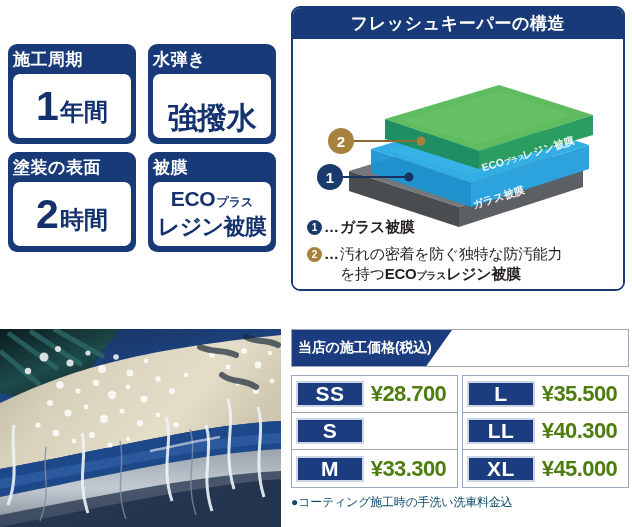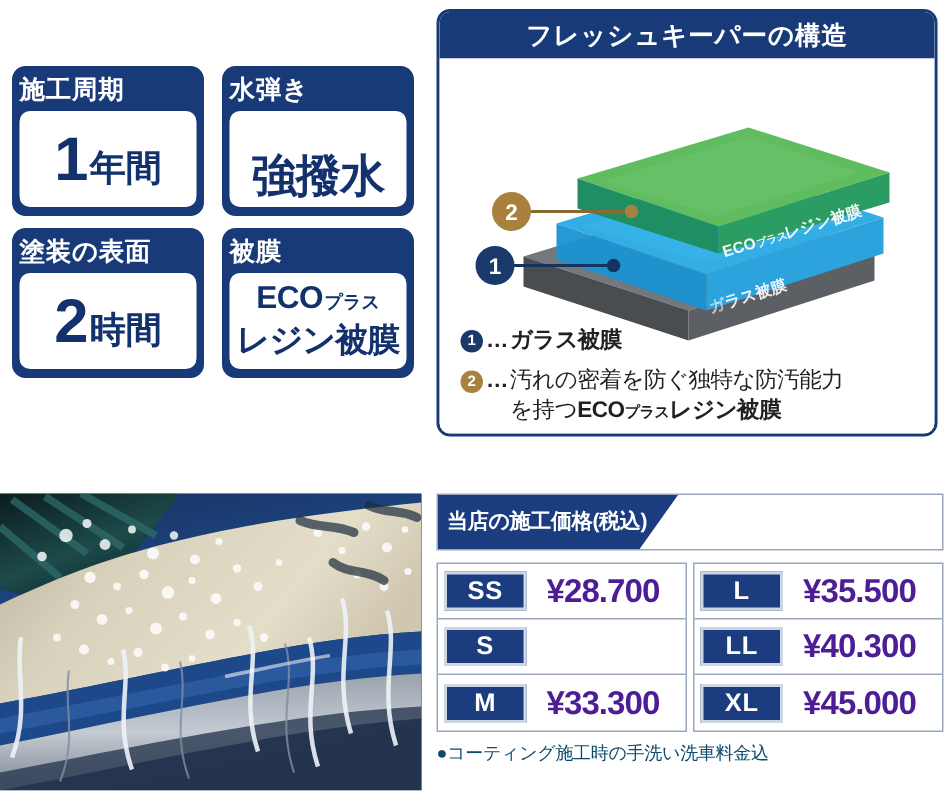--- a/index.html
+++ b/index.html
@@ -269,37 +269,37 @@
     height: 37px;
     display: flex;
     align-items: center;
     border-bottom: 1px solid #9aa7bd;
     box-sizing: border-box;
     padding: 0 4px;
   }
   .price-row:last-child { border-bottom: none; }
   .size-badge {
     flex: 0 0 auto;
-    width: 55px;
+    width: 68px;
     height: 26px;
     background: #1b3c7e;
     border: 2px solid #cdd6e4;
     box-sizing: border-box;
     color: #ffffff;
-    font-size: 17px;
+    font-size: 21px;
     font-weight: bold;
     letter-spacing: .5px;
     display: flex;
     align-items: center;
     justify-content: center;
   }
   .price-val {
     flex: 1;
     text-align: center;
-    color: #4c1d95;
+    color: #4d7c0f;
     font-size: 22px;
     font-weight: bold;
     letter-spacing: -.6px;
     white-space: nowrap;
   }
   .price-note {
     margin-top: 6px;
     color: #0c4a6e;
     font-size: 12px;
     letter-spacing: -.2px;

